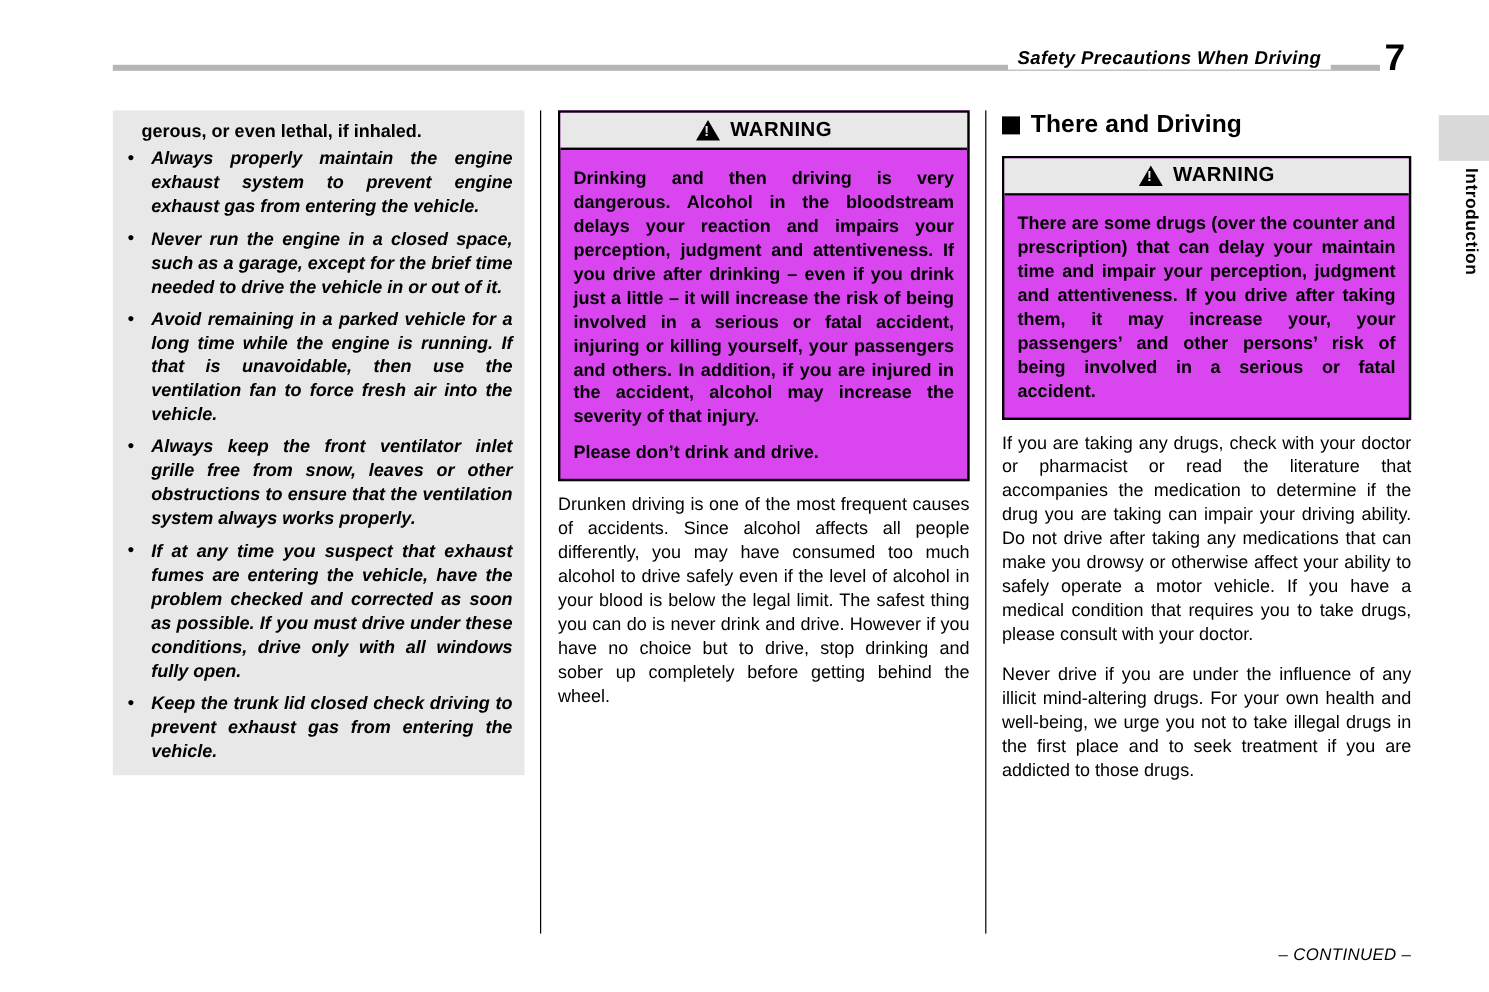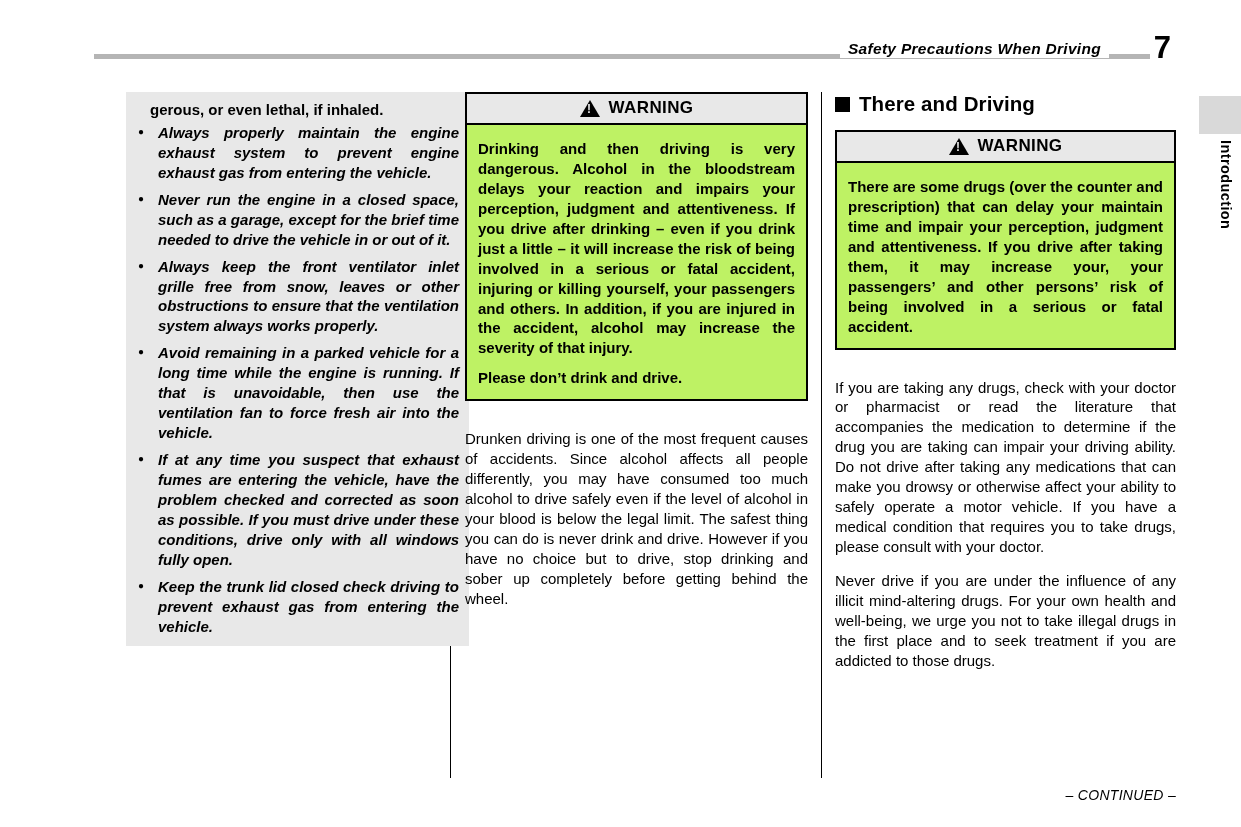--- a/index.html
+++ b/index.html
@@ -80,21 +80,21 @@
     font-weight: bold;
     writing-mode: vertical-rl;
     letter-spacing: 0.4px;
   }
 
   
   .col {
     position: absolute;
     top: 92px;
   }
-  .col1 { left: 94px;  width: 343px; margin-left: 32px; }
+  .col1 { left: 94px;  width: 343px; }
   .col2 { left: 465px; width: 343px; }
   .col3 { left: 835px; width: 341px; }
 
   .col-divider {
     position: absolute;
     top: 92px;
     width: 1px;
     background: #000000;
     height: 686px;
   }
@@ -156,22 +156,22 @@
   }
   .sec-title {
     font-size: 20.5px;
     font-weight: bold;
     letter-spacing: 0.1px;
   }
 
   
   .warn {
     border: 2px solid #000000;
-    background: #bef264;
-    margin-bottom: 28px;
+    background: #d946ef;
+    margin-bottom: 10px;
   }
   .warn-head {
     border-bottom: 2px solid #000000;
     background: #e8e8e8;
     text-align: center;
     padding: 4px 0 5px 0;
     display: flex;
     align-items: center;
     justify-content: center;
     gap: 9px;
@@ -250,22 +250,22 @@
 
   <div class="col-divider div1"></div>
   <div class="col-divider div2"></div>
 
   <div class="col col1">
     <div class="shade-box">
       <p class="lead">gerous, or even lethal, if inhaled.</p>
       <ul class="bullets">
         <li>Always properly maintain the engine exhaust system to prevent engine exhaust gas from entering the vehicle.</li>
         <li>Never run the engine in a closed space, such as a garage, except for the brief time needed to drive the vehicle in or out of it.</li>
+        <li>Avoid remaining in a parked vehicle for a long time while the engine is running. If that is unavoidable, then use the ventilation fan to force fresh air into the vehicle.</li>
         <li>Always keep the front ventilator inlet grille free from snow, leaves or other obstructions to ensure that the ventilation system always works properly.</li>
-        <li>Avoid remaining in a parked vehicle for a long time while the engine is running. If that is unavoidable, then use the ventilation fan to force fresh air into the vehicle.</li>
         <li>If at any time you suspect that exhaust fumes are entering the vehicle, have the problem checked and corrected as soon as possible. If you must drive under these conditions, drive only with all windows fully open.</li>
         <li>Keep the trunk lid closed check driving to prevent exhaust gas from entering the vehicle.</li>
       </ul>
     </div>
   </div>
 
   <div class="col col2">
 
     <div class="warn">
       <div class="warn-head">

